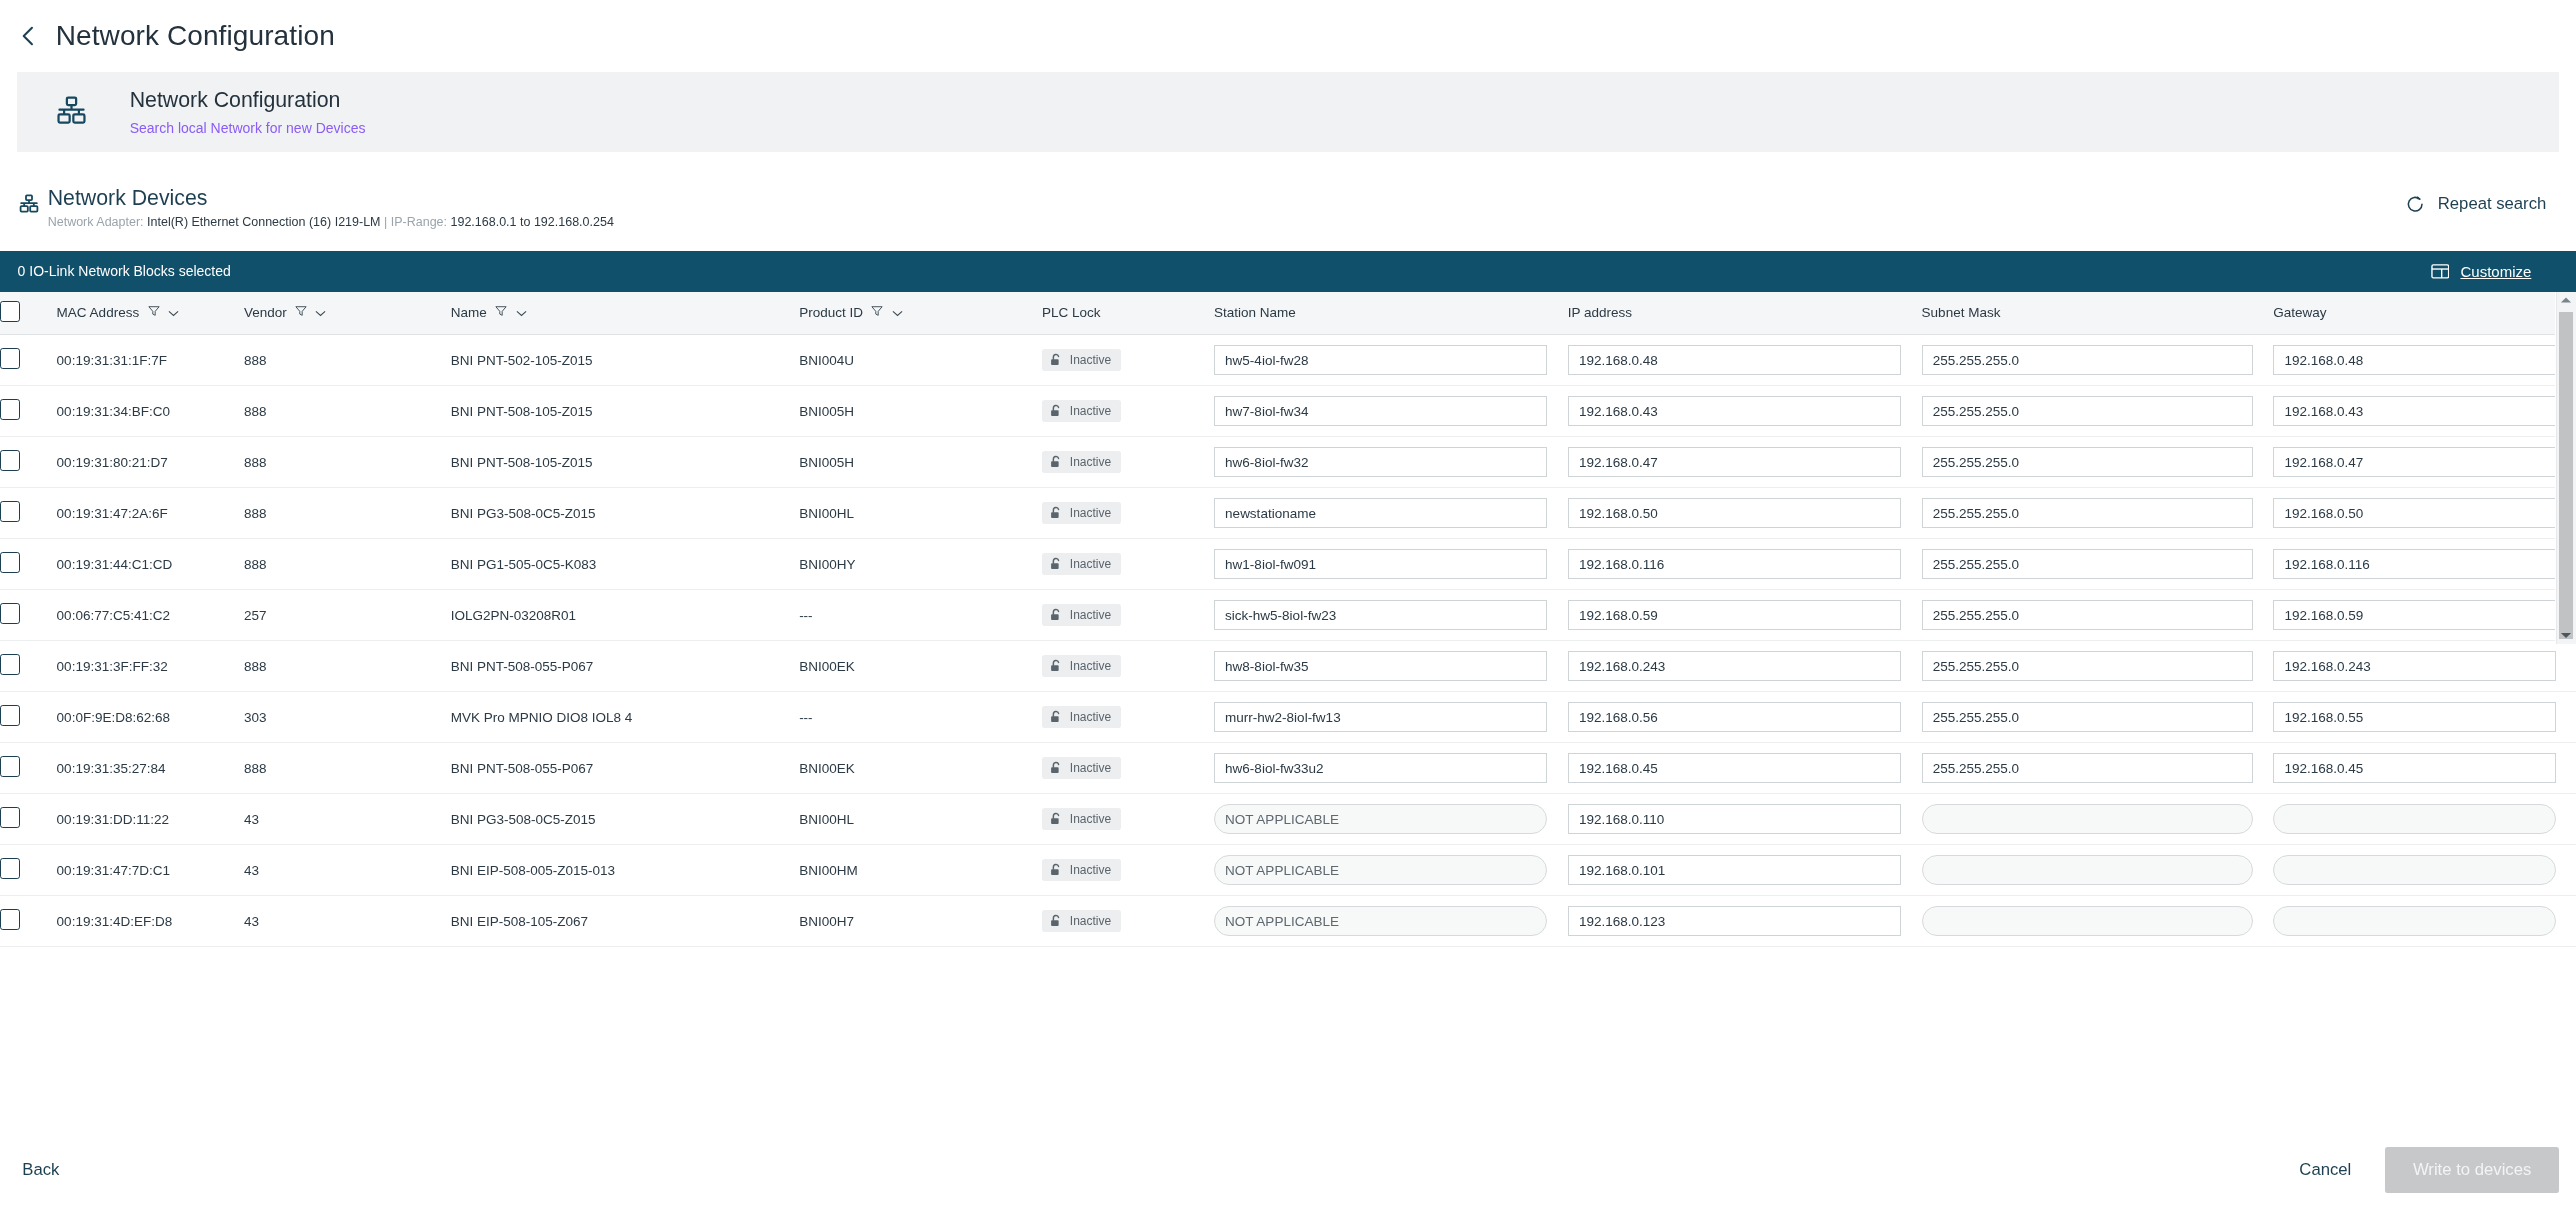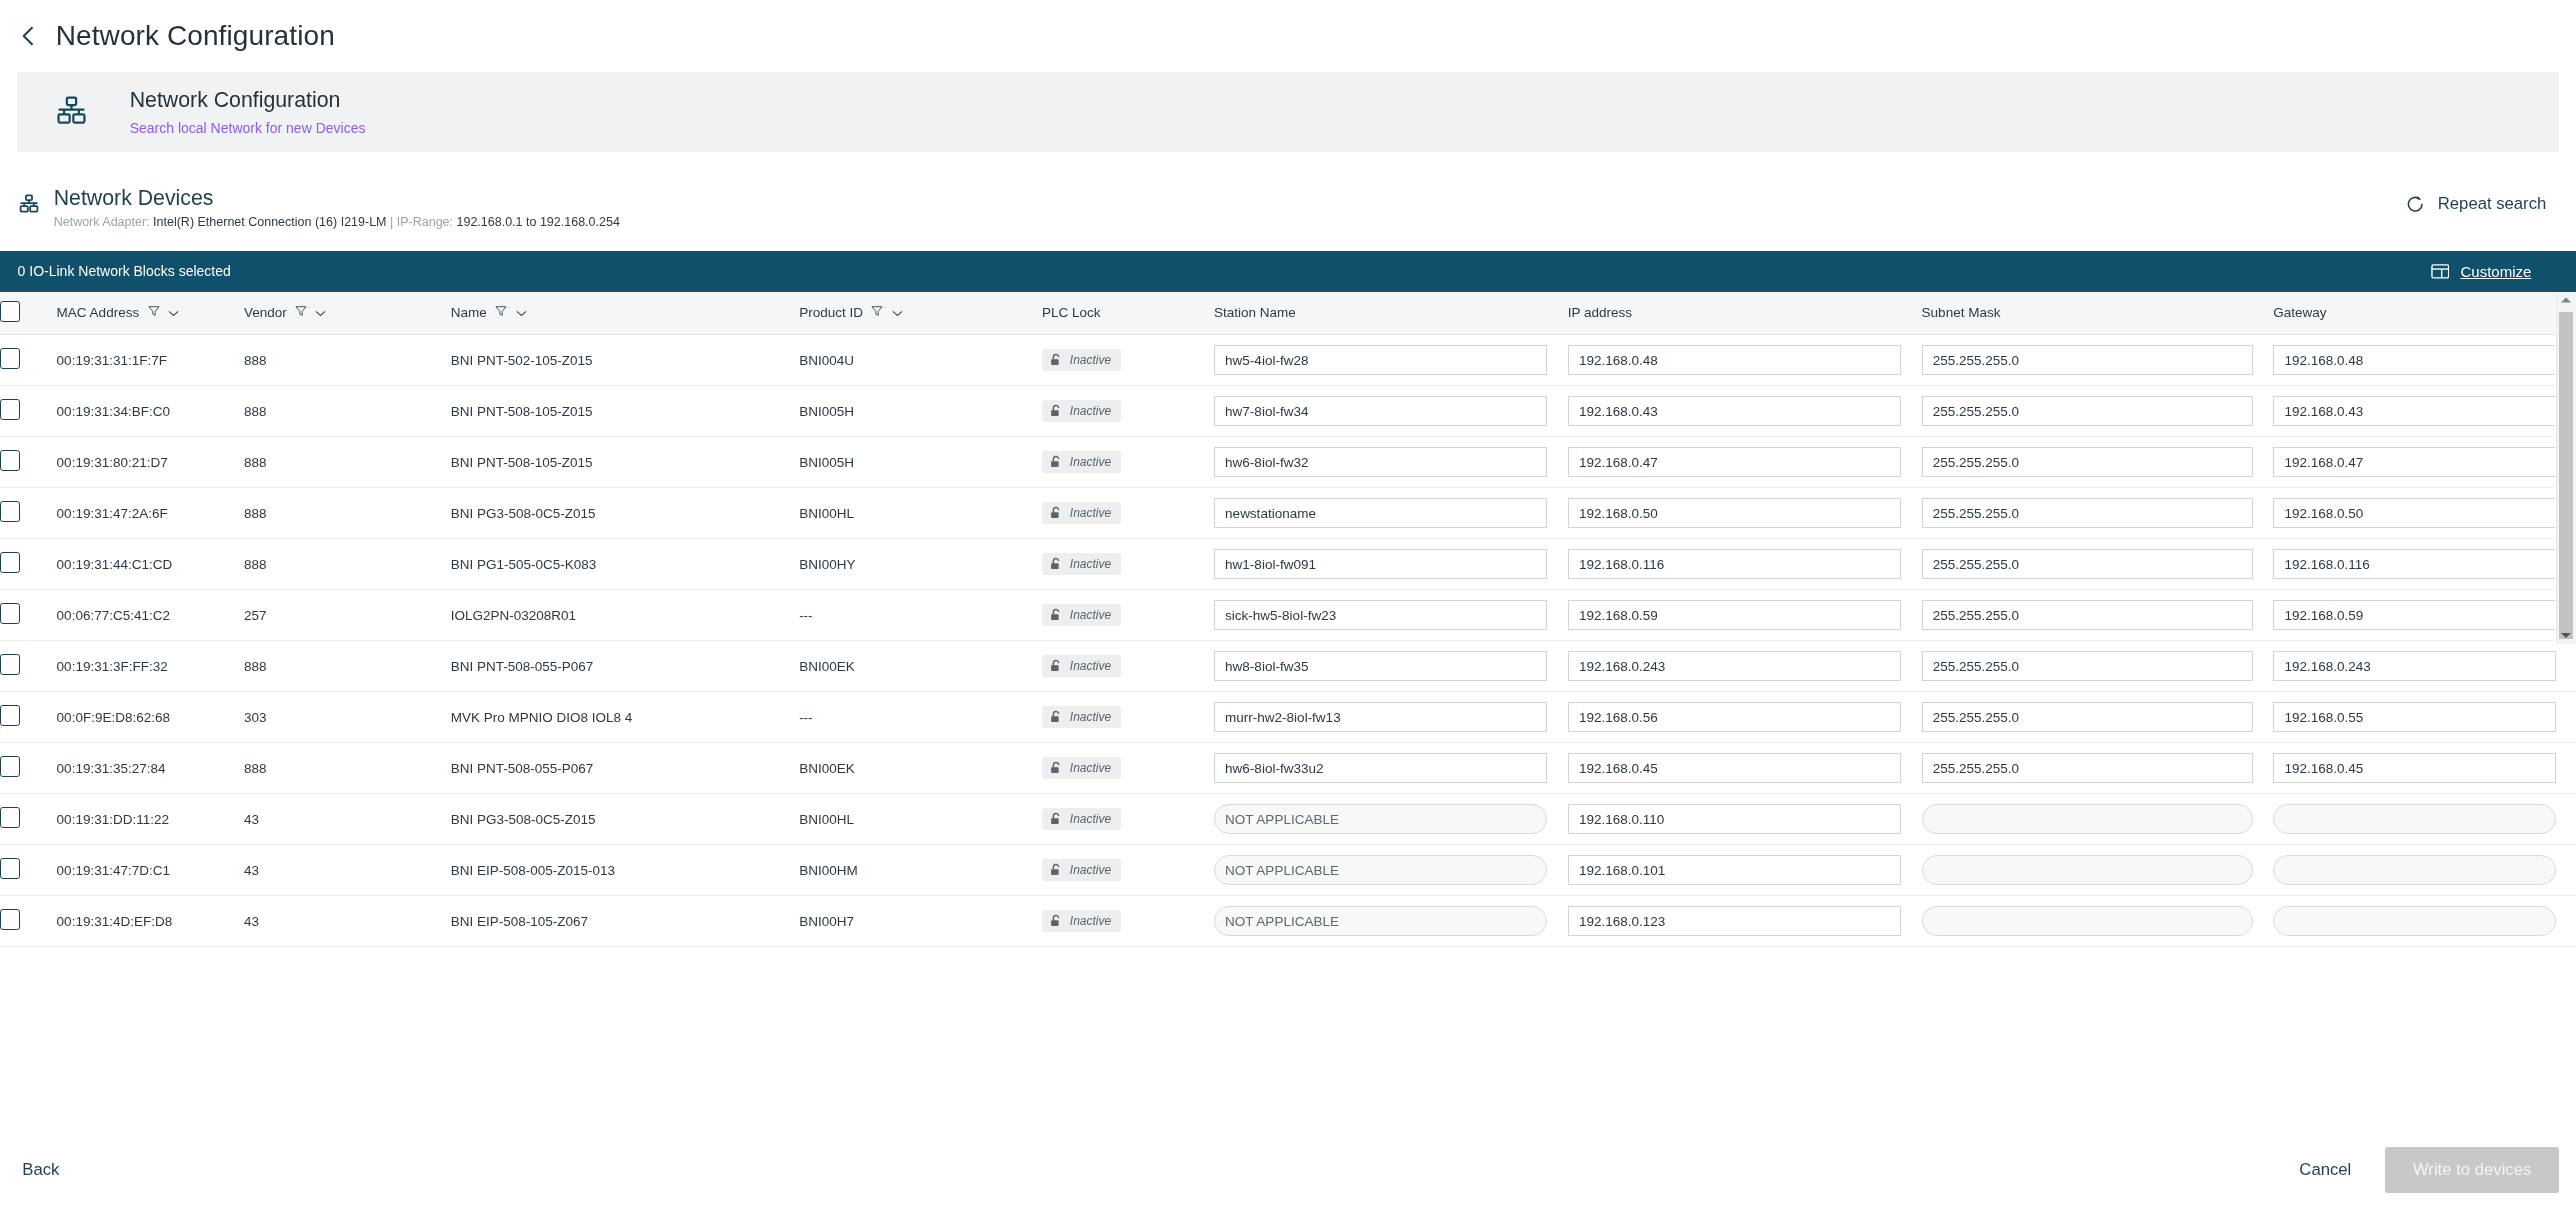--- a/index.html
+++ b/index.html
@@ -48,21 +48,21 @@
   .hero-title { font-size: 21.3px; color: #24323d; font-weight: 400; }
   .hero-sub { font-size: 14px; color: #8b5cf6; }
 
   
   .section {
     margin: 32px 16.7px 0 16.7px;
     display: flex;
     align-items: flex-start;
     justify-content: space-between;
   }
-  .section-left { display: flex; align-items: flex-start; gap: 13px; padding-top: 1.9px;}
+  .section-left { display: flex; align-items: flex-start; gap: 7px; padding-top: 1.9px;}
   .section-icon { color: #164860; width: 24px; height: 24px; margin-top: 7.4px;}
   .section-titles { display: flex; flex-direction: column; gap: 3.7px; }
   .section-title { font-size: 21.3px; color: #1d3f52; font-weight: 400; }
   .section-sub { font-size: 12.5px; color: #6a7780; }
   .section-sub .lbl { color: #9aa4ab; }
   .section-sub .val { color: #2b3a45; }
 
   .repeat-search {
     display: flex; align-items: center; gap: 12px;
     color: #1d3f52; font-size: 16.7px; cursor: pointer;
@@ -144,21 +144,20 @@
     cursor: pointer;
   }
 
   .plc-pill {
     display: inline-flex; align-items: center; gap: 6.5px;
     background: #eceeef;
     padding: 3.7px 10.2px 3.7px 7.4px;
     border-radius: 2.8px;
     color: #5a646c;
     font-size: 12px;
-    font-style: italic;
   }
   .plc-pill .lock { width: 14px; height: 14px; display:flex;align-items:center;justify-content:center;}
 
   .fld {
     height: 30px;
     border: 0.9px solid #cfd4d7;
     background: #ffffff;
     display: flex;
     align-items: center;
     padding: 0 10.2px;

